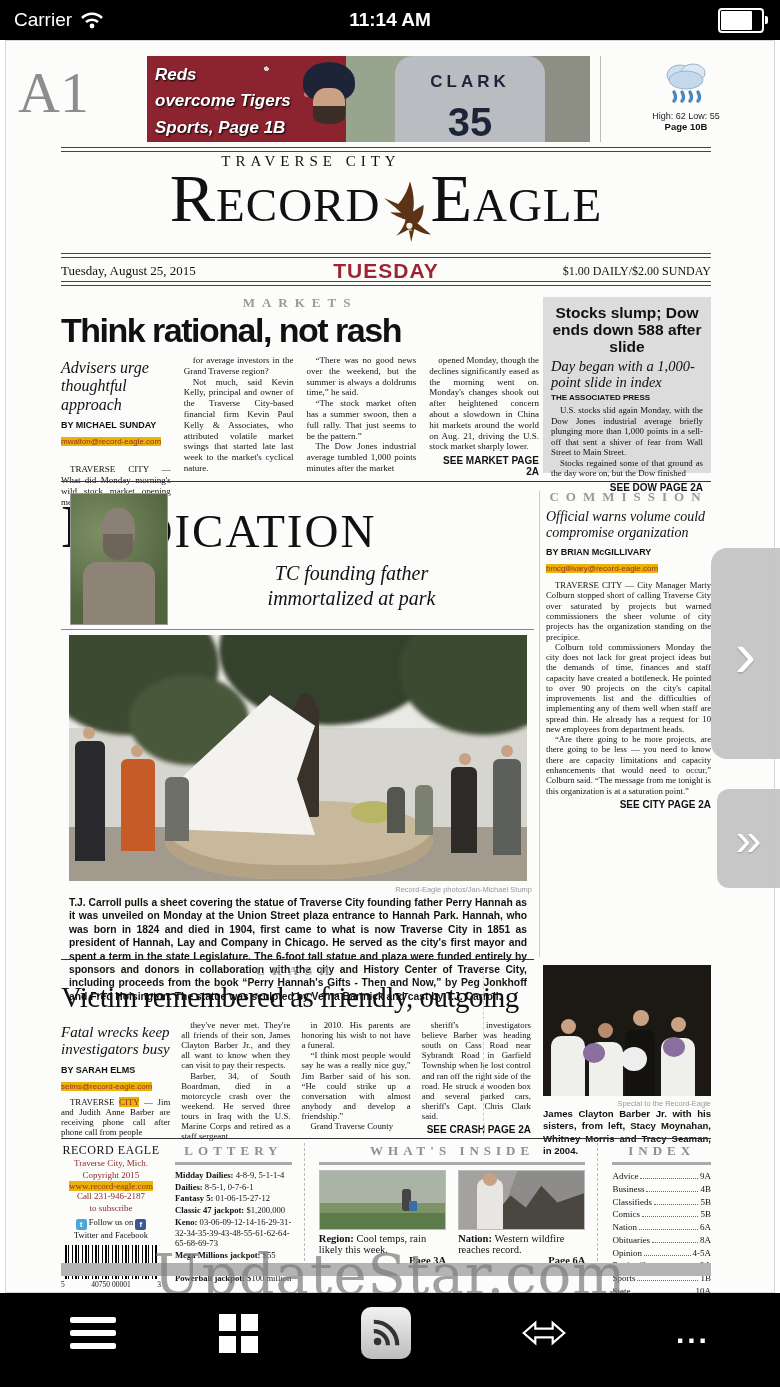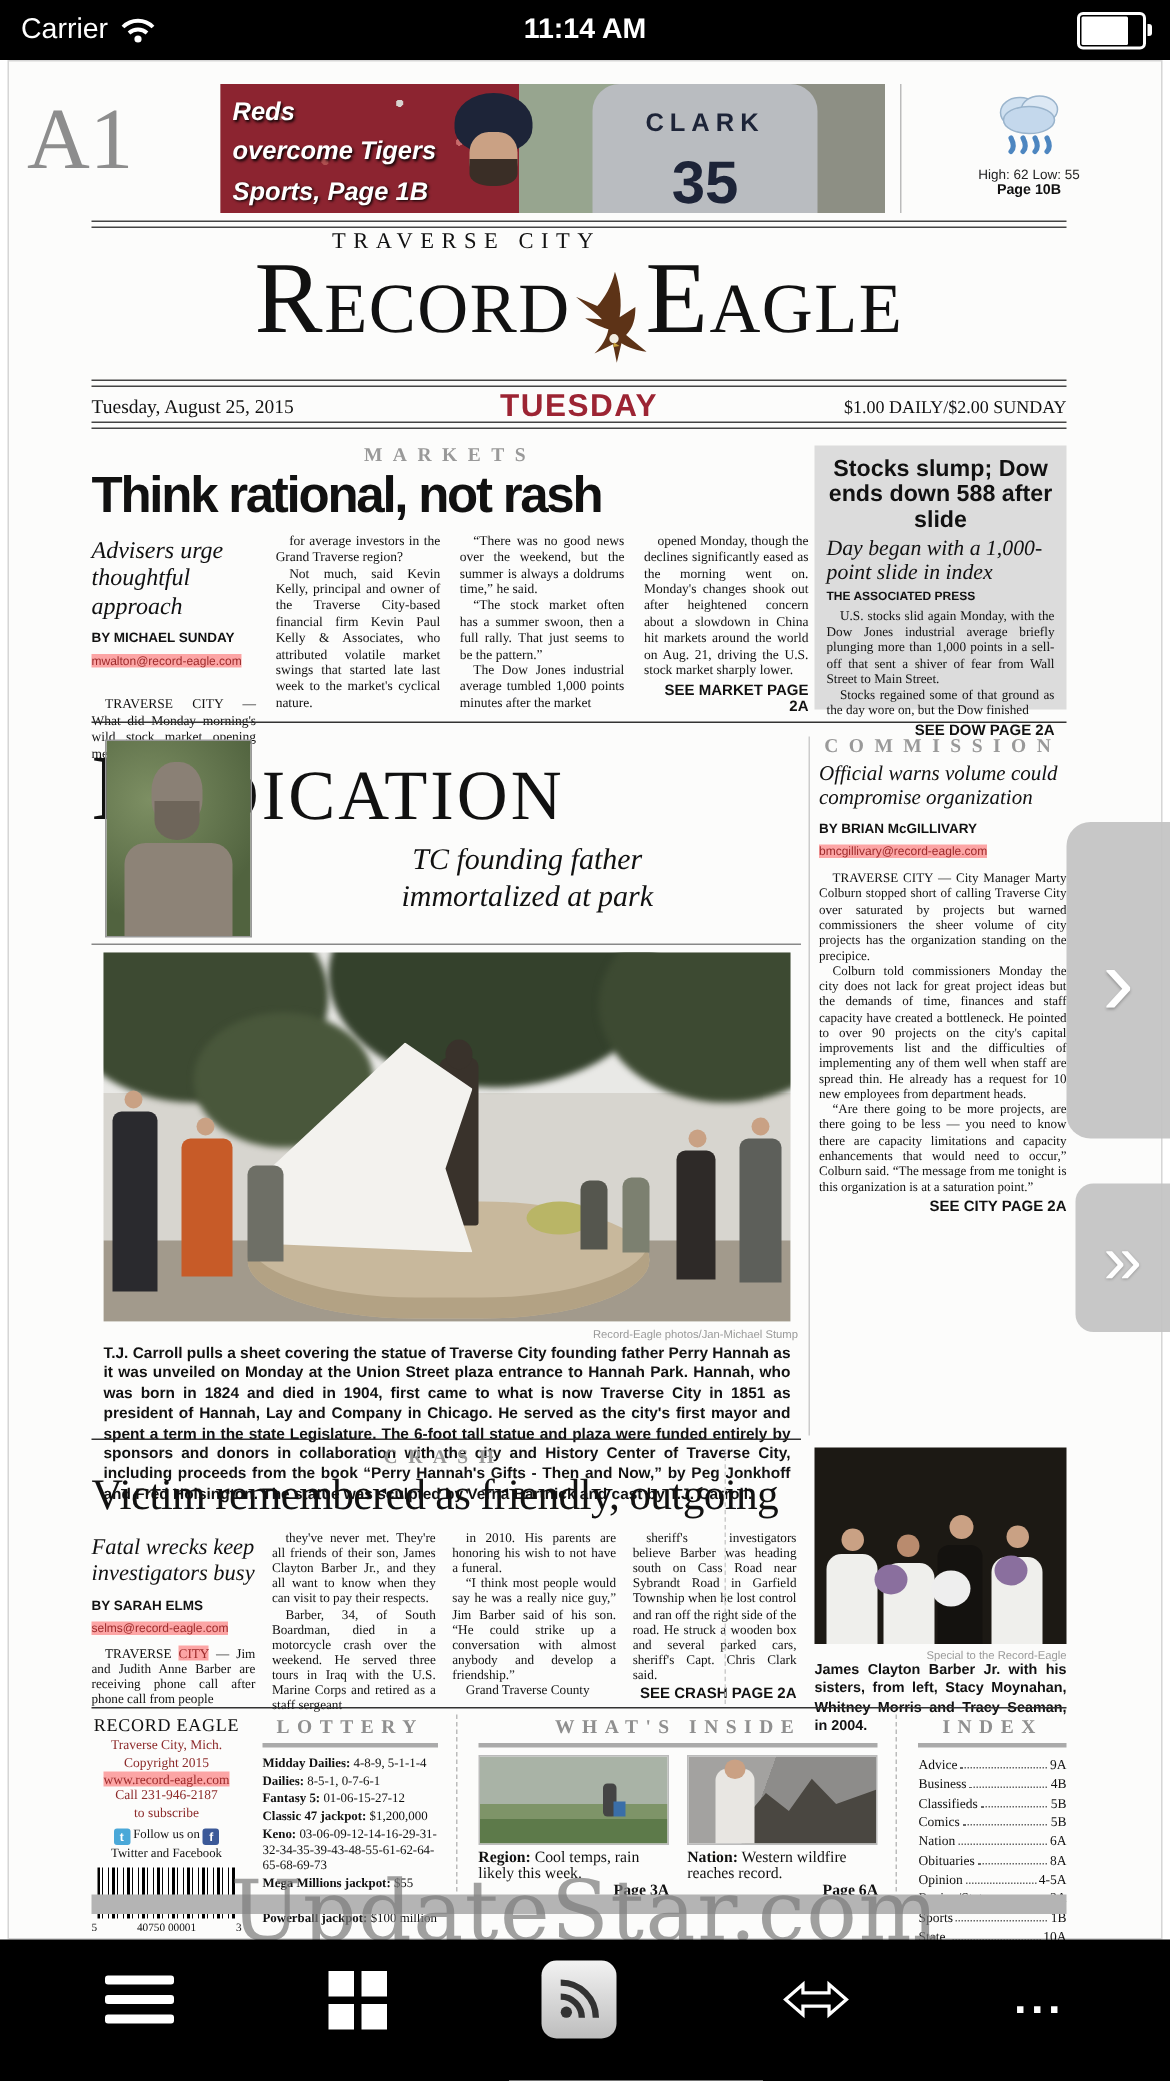--- a/index.html
+++ b/index.html
@@ -69,21 +69,21 @@
   .mast-word{display:inline-block;font-size:47px;letter-spacing:1px;}
   .mast-word::first-letter{font-size:68px;}
   .mast-eagle{display:inline-block;vertical-align:bottom;margin:0 -6px -18px;}
   .dateline{position:absolute;left:55px;top:218px;width:650px;display:flex;align-items:center;}
   .dl-date{font-size:13px;width:220px;}
   .dl-day{flex:1;text-align:center;font-family:"Liberation Sans",sans-serif;font-weight:bold;
           font-size:21px;color:#9c2433;letter-spacing:1px;}
   .dl-price{font-size:12px;width:220px;text-align:right;}
   
   .kicker{font-size:13px;letter-spacing:7px;color:#999;text-align:center;font-weight:bold;}
-  .hl{background:#fca5a5;color:#9c2a2a;}
+  .hl{background:#eab308;color:#9c2a2a;}
   .byline{font-family:"Liberation Sans",sans-serif;font-weight:bold;font-size:9px;margin-top:6px;}
   .email{font-family:"Liberation Sans",sans-serif;font-size:8px;}
   .deck{font-style:italic;font-size:16px;line-height:1.15;margin:4px 0 2px;}
   .body-text p{margin:0;text-indent:9px;text-align:justify;font-size:9px;line-height:1.2;}
   .see{font-family:"Liberation Sans",sans-serif;font-weight:bold;font-size:10px;text-align:right;margin-top:3px;}
   .credit{font-family:"Liberation Sans",sans-serif;font-size:7.5px;color:#999;text-align:right;}
   .caption{font-family:"Liberation Sans",sans-serif;font-weight:bold;font-size:10.3px;line-height:1.3;text-align:justify;}
   .hrule{position:absolute;left:55px;width:650px;border-top:1.5px solid #333;}
   .vdiv{position:absolute;border-left:1px solid #ccc;}
   

